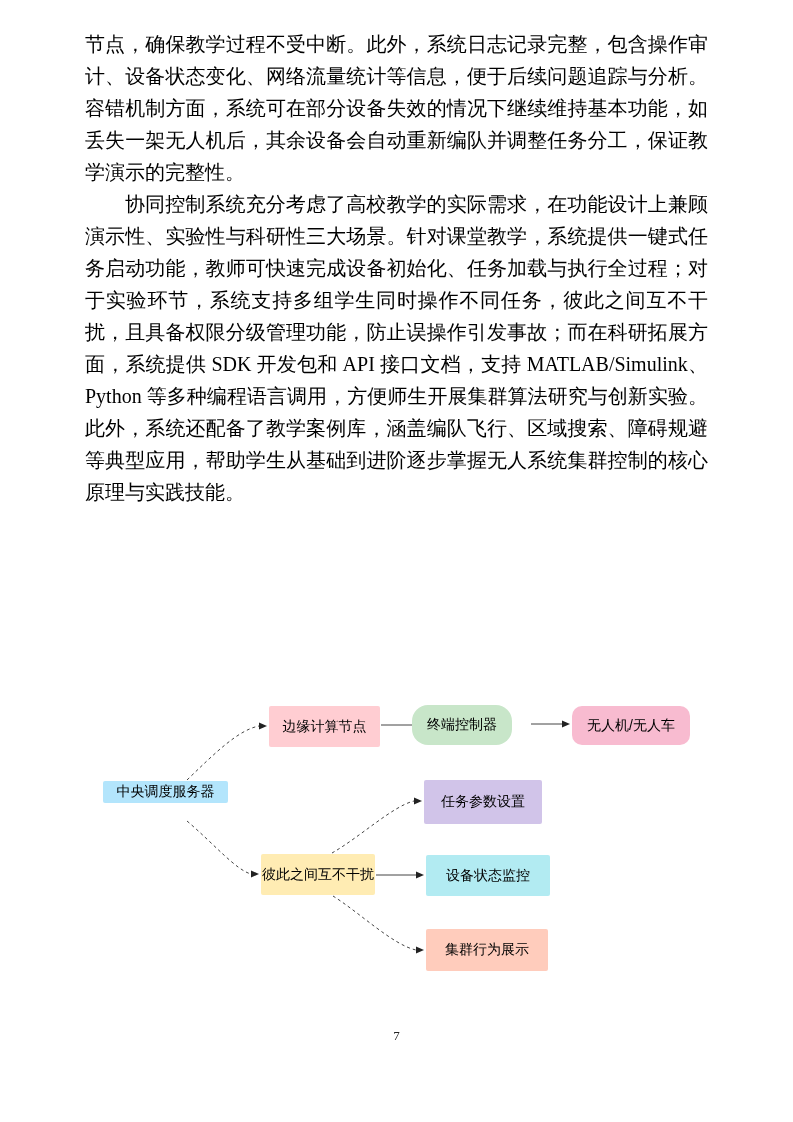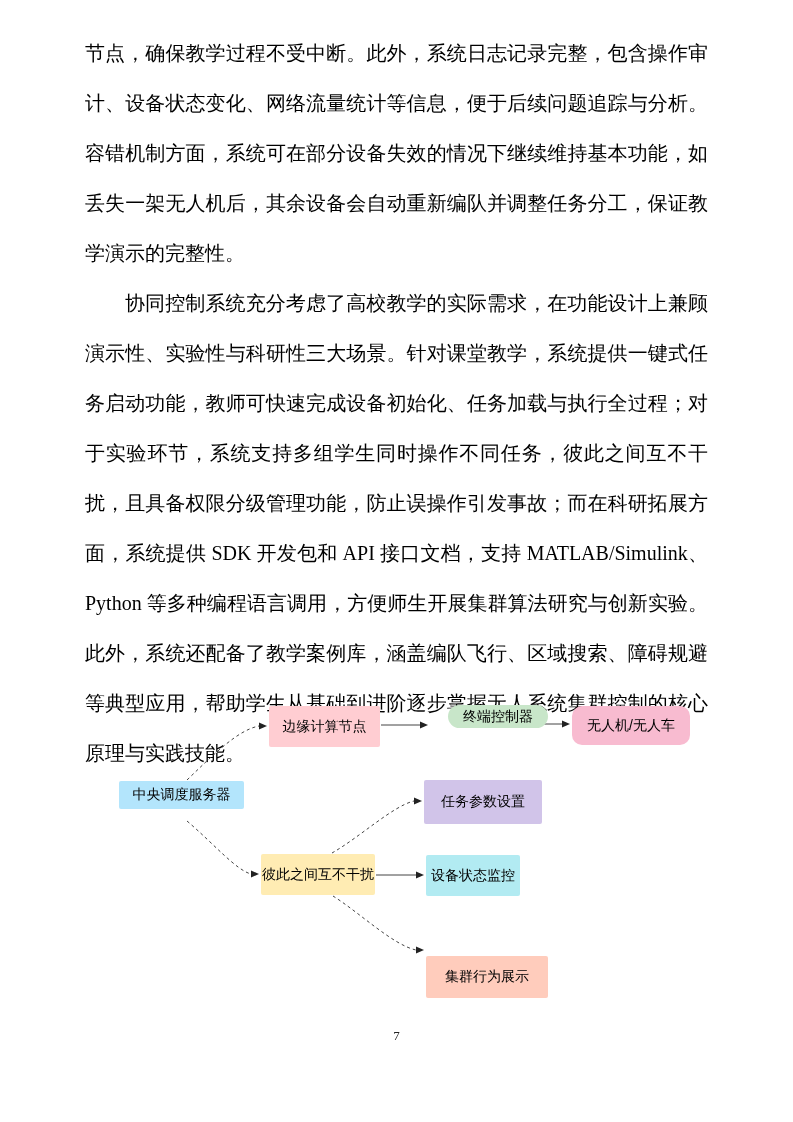--- a/index.html
+++ b/index.html
@@ -14,21 +14,21 @@
     overflow: hidden;
   }
   .doc-text {
     position: absolute;
     left: 85px;
     top: 28px;
     width: 623px;
   }
   .doc-text p {
     font-size: 20px;
-    line-height: 50px;
+    line-height: 32px;
     text-align: justify;
     word-break: break-all;
   }
   .doc-text p.indent { text-indent: 2em; }
   .doc-text p.heading { text-indent: 1.85em; }
   .edge-layer {
     position: absolute;
     left: 0; top: 0;
     width: 793px; height: 1122px;
     pointer-events: none;
@@ -75,25 +75,25 @@
       <polygon points="424,875 416,871.5 416,878.5" fill="#222222"></polygon>
       <path d="M333,896 C360,913 393,945 416,950" fill="none" stroke="#444444" stroke-width="1" stroke-dasharray="3,3"></path>
       <polygon points="424,950 416,946.5 416,953.5" fill="#222222"></polygon>
       <path d="M381,725 L420,725" fill="none" stroke="#444444" stroke-width="1"></path>
       <polygon points="428,725 420,721.5 420,728.5" fill="#222222"></polygon>
       <path d="M531,724 L562,724" fill="none" stroke="#444444" stroke-width="1"></path>
       <polygon points="570,724 562,720.5 562,727.5" fill="#222222"></polygon>
     </svg>
 
   <div id="diagram-nodes">
-      <div class="diagram-node" style="left: 103px; top: 781px; width: 125px; height: 28px; background: rgb(179, 229, 252); margin-left: 16px;">中央调度服务器</div>
+      <div class="diagram-node" style="left: 103px; top: 781px; width: 125px; height: 22px; background: rgb(179, 229, 252);">中央调度服务器</div>
       <div class="diagram-node" style="left: 269px; top: 706px; width: 111px; height: 41px; background: rgb(255, 205, 210);">边缘计算节点</div>
-      <div class="diagram-node" style="left: 448px; top: 705px; width: 100px; height: 23px; background: rgb(200, 230, 201); border-radius: 16px;">终端控制器</div>
+      <div class="diagram-node" style="left: 412px; top: 705px; width: 100px; height: 40px; background: rgb(200, 230, 201); border-radius: 16px;">终端控制器</div>
       <div class="diagram-node" style="left: 572px; top: 706px; width: 118px; height: 39px; background: rgb(248, 187, 208); border-radius: 10px;">无人机/无人车</div>
       <div class="diagram-node" style="left: 424px; top: 780px; width: 118px; height: 44px; background: rgb(209, 196, 233);">任务参数设置</div>
       <div class="diagram-node" style="left: 261px; top: 854px; width: 114px; height: 41px; background: rgb(255, 236, 179);">彼此之间互不干扰</div>
-      <div class="diagram-node" style="left: 426px; top: 855px; width: 94px; height: 41px; background: rgb(178, 235, 242);">设备状态监控</div>
-      <div class="diagram-node" style="left: 426px; top: 929px; width: 122px; height: 42px; background: rgb(255, 204, 188); margin-top: 27px;">集群行为展示</div>
+      <div class="diagram-node" style="left: 426px; top: 855px; width: 124px; height: 41px; background: rgb(178, 235, 242);">设备状态监控</div>
+      <div class="diagram-node" style="left: 426px; top: 929px; width: 122px; height: 42px; background: rgb(255, 204, 188);">集群行为展示</div>
     </div>
 
   <div class="page-number">7</div>
 
 </div>
 
 </body></html>

